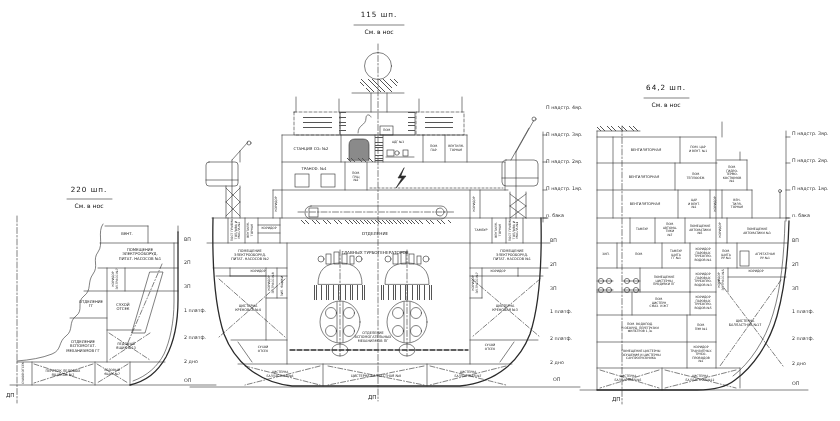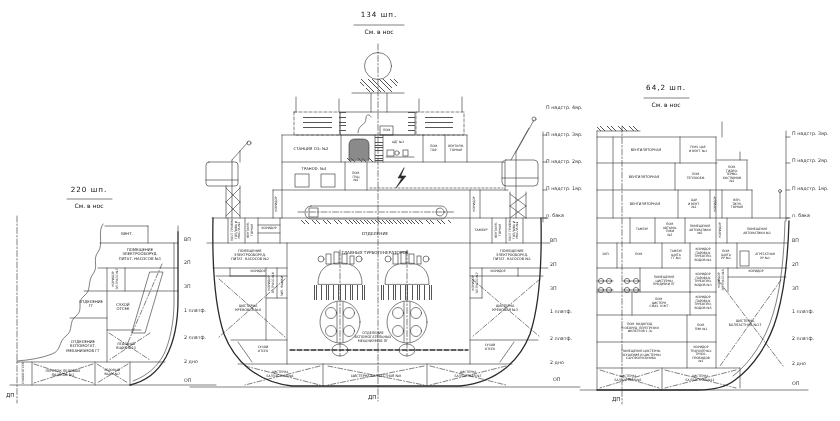--- a/index.html
+++ b/index.html
@@ -340,21 +340,21 @@
 ЯЩИК №7</div>
 <div class="deck" style="left:184px;top:237px">ВП</div>
 <div class="deck" style="left:184px;top:260px">2П</div>
 <div class="deck" style="left:184px;top:284px">3П</div>
 <div class="deck" style="left:184px;top:308px">1 платф.</div>
 <div class="deck" style="left:184px;top:335px">2 платф.</div>
 <div class="deck" style="left:184px;top:359px">2 дно</div>
 <div class="deck" style="left:184px;top:378px">ОП</div>
 <div class="dp" style="left:6px;top:392px">ДП</div>
 
-<div class="title" style="left:379px;top:10px">134 шп.</div>
+<div class="title" style="left:379px;top:10px">115 шп.</div>
 <div class="sub" style="left:379px;top:28px">См. в нос</div>
 <div class="lbl" style="left:311px;top:149px">СТАНЦИЯ СО₂ №2</div>
 <div class="lbl f3" style="left:387px;top:131px">ПОМ.</div>
 <div class="lbl f3" style="left:398px;top:143px">АДГ №3</div>
 <div class="lbl f3" style="left:434px;top:149px">ПОМ.
 ПАР.</div>
 <div class="lbl f3" style="left:456px;top:149px">ВЕНТИЛЯ-
 ТОРНАЯ</div>
 <div class="lbl" style="left:314px;top:169px">ТРАНСФ.  №4</div>
 <div class="lbl f3" style="left:356px;top:177px">ПОМ.

